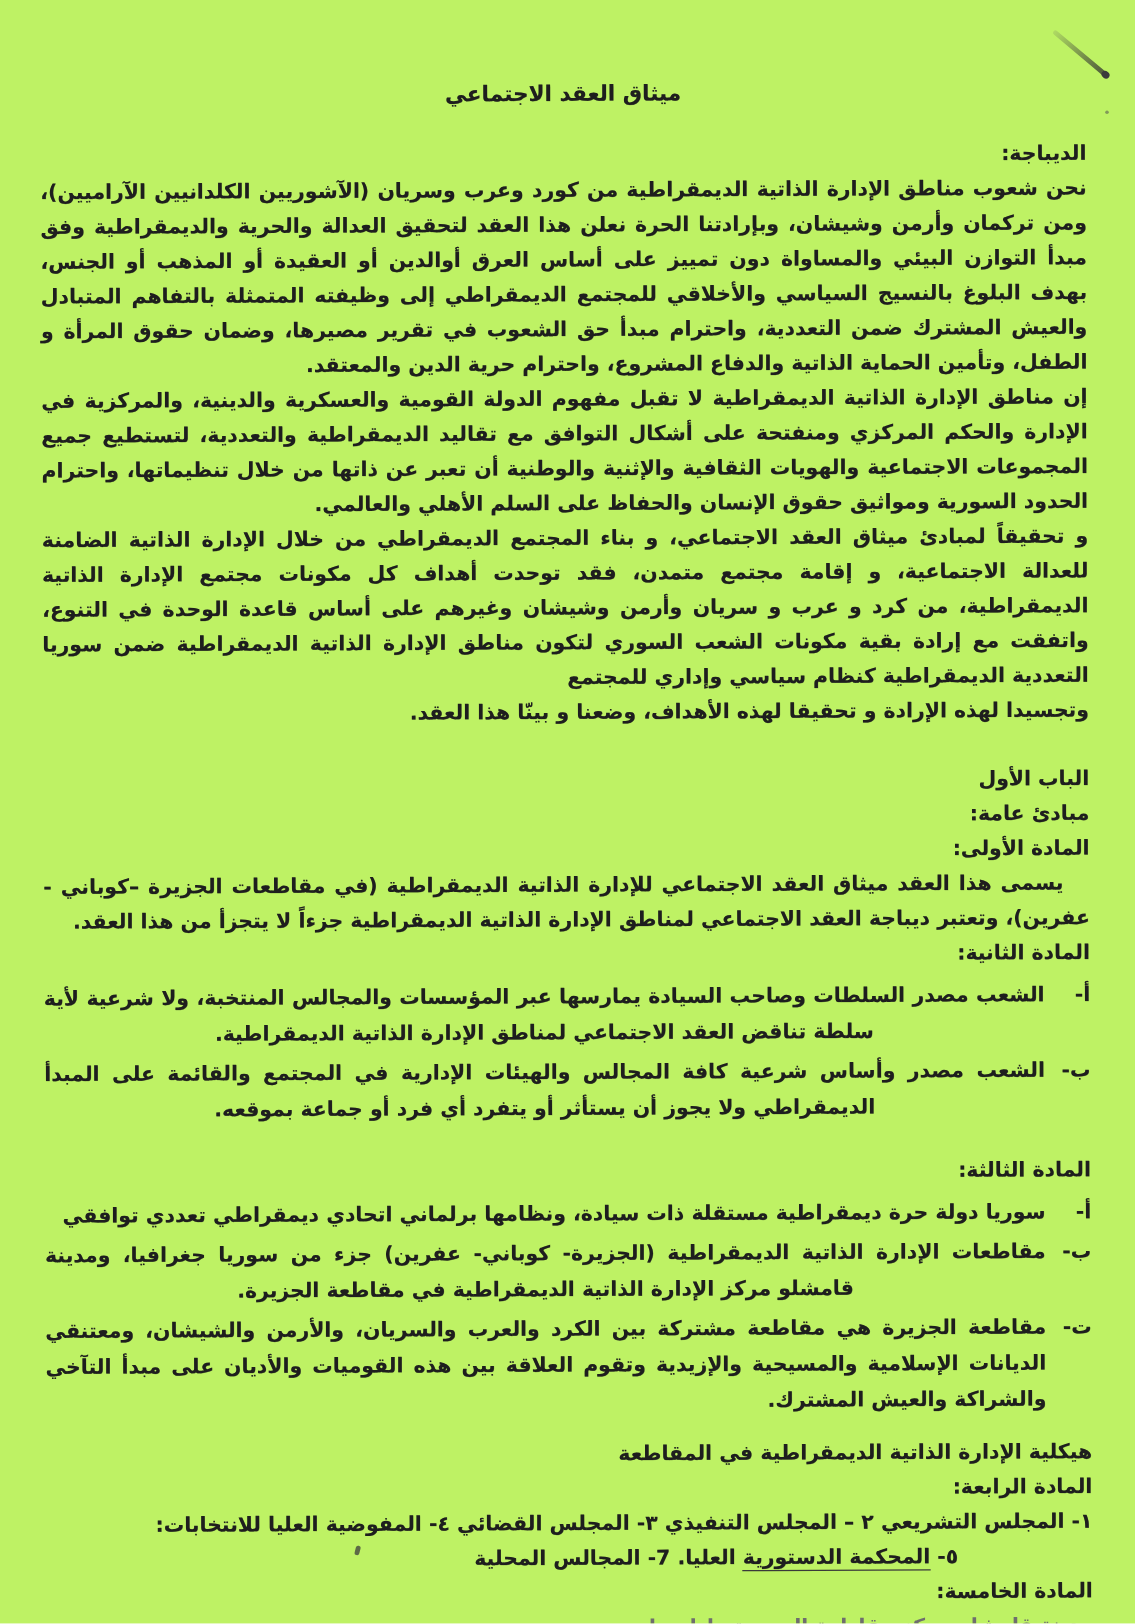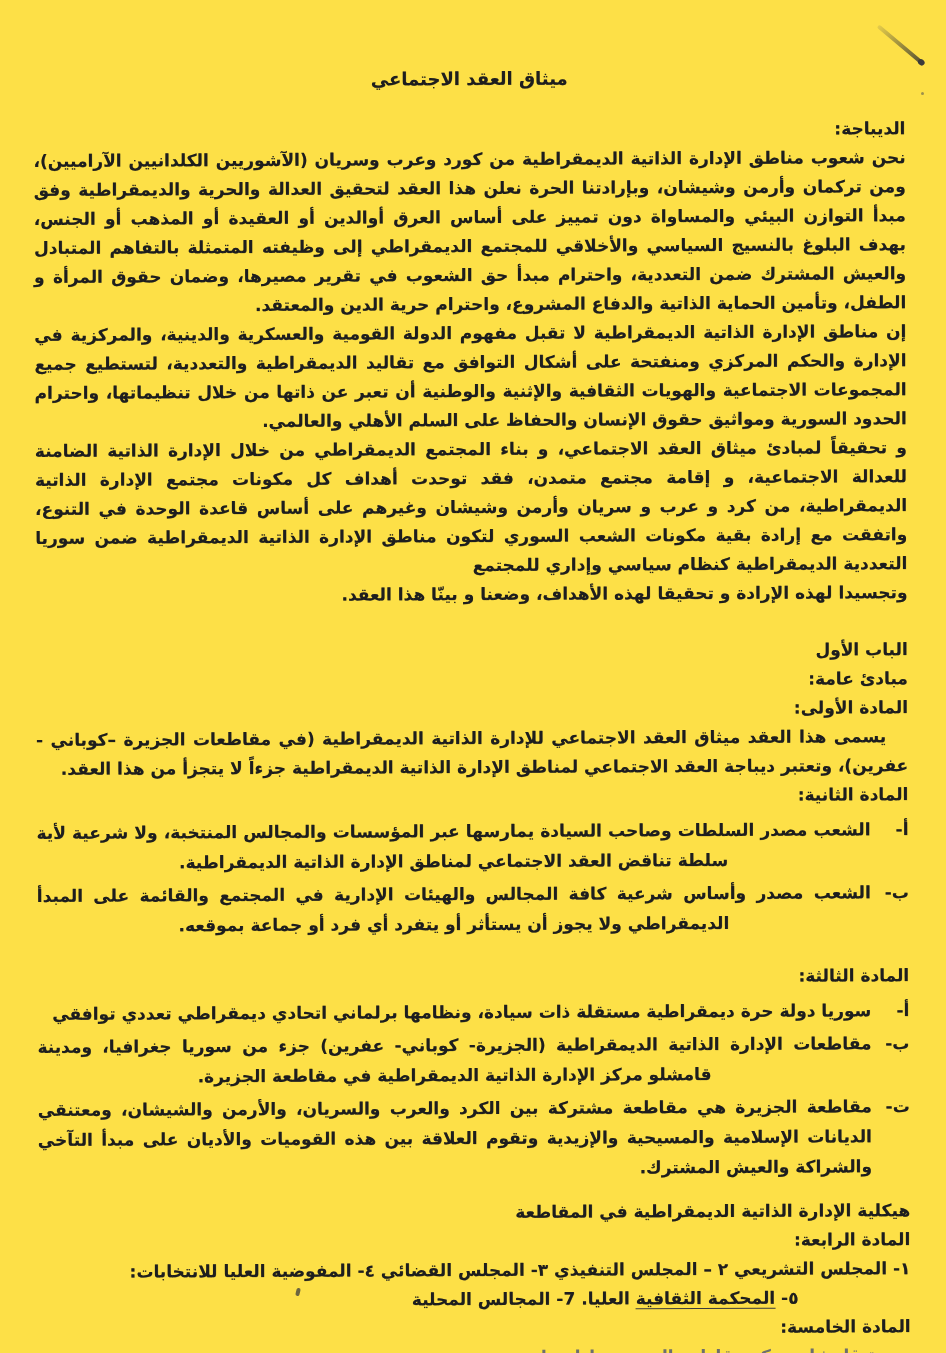--- a/index.html
+++ b/index.html
@@ -4,21 +4,21 @@
 <style>
   html, body {
     margin: 0;
     padding: 0;
     background: #ffffff;
   }
   .page {
     position: relative;
     width: 946px;
     height: 1353px;
-    background: #fde047;
+    background: #bef264;
     overflow: hidden;
     font-family: "DejaVu Sans", sans-serif;
     font-weight: 700;
     color: #1e1e1e;
     direction: rtl;
   }
   .content {
     position: absolute;
     top: 64px;
     right: 38px;
@@ -167,19 +167,19 @@
     </div>
     <div class="item">
       <span class="marker">ت-</span>
       <span class="txt">مقاطعة الجزيرة هي مقاطعة مشتركة بين الكرد والعرب والسريان، والأرمن والشيشان، ومعتنقي الديانات الإسلامية والمسيحية والإزيدية وتقوم العلاقة بين هذه القوميات والأديان على مبدأ التآخي والشراكة والعيش المشترك.</span>
     </div>
 
     <div class="h mt-sm">هيكلية الإدارة الذاتية الديمقراطية في المقاطعة</div>
 
     <div class="h">المادة الرابعة:</div>
     <div class="line">١- المجلس التشريعي ٢ – المجلس التنفيذي ٣- المجلس القضائي ٤- المفوضية العليا للانتخابات:</div>
-    <div class="line indent-right"><span>٥- </span><span class="underline-part">المحكمة الثقافية</span><span> العليا. 7- المجالس المحلية</span></div>
+    <div class="line indent-right"><span>٥- </span><span class="underline-part">المحكمة الدستورية</span><span> العليا. 7- المجالس المحلية</span></div>
 
     <div class="h">المادة الخامسة:</div>
     <div class="line faded">مدينة قامشلو مركز مقاطعة الجزيرة وإدارتها.</div>
 
   </div>
 </div>
 
 </body></html>

